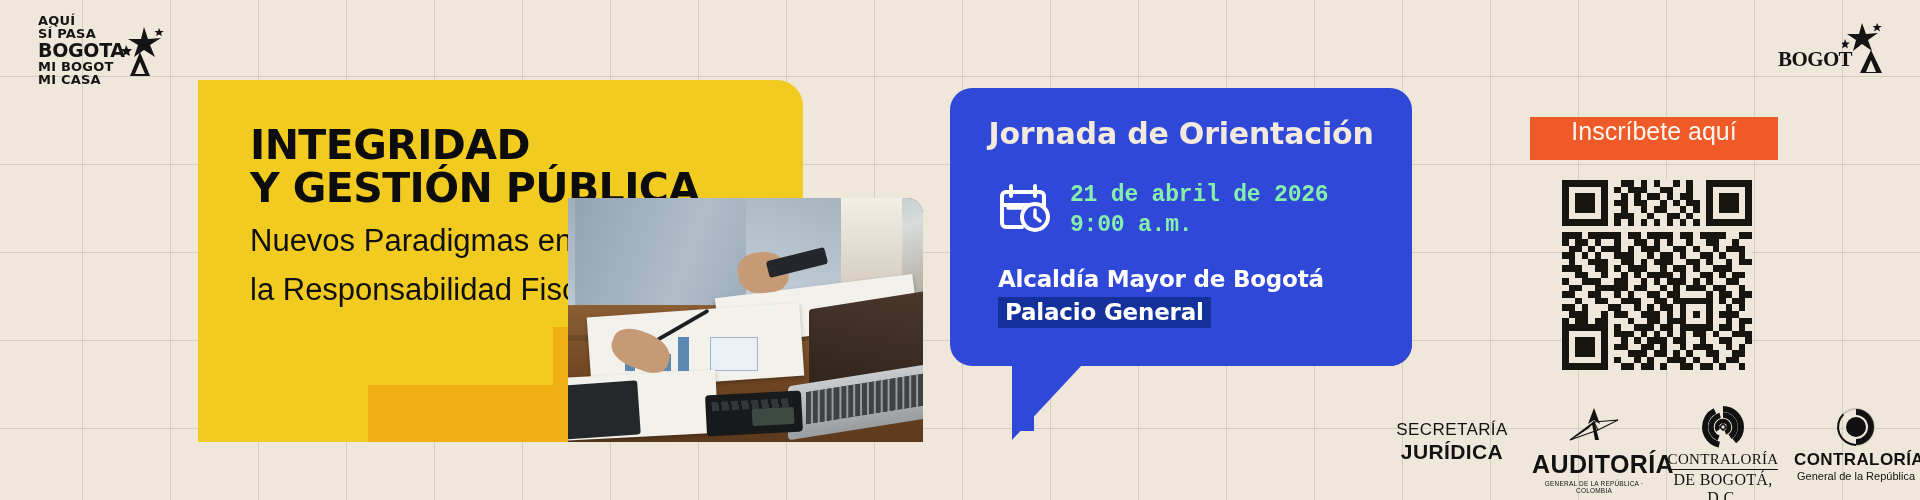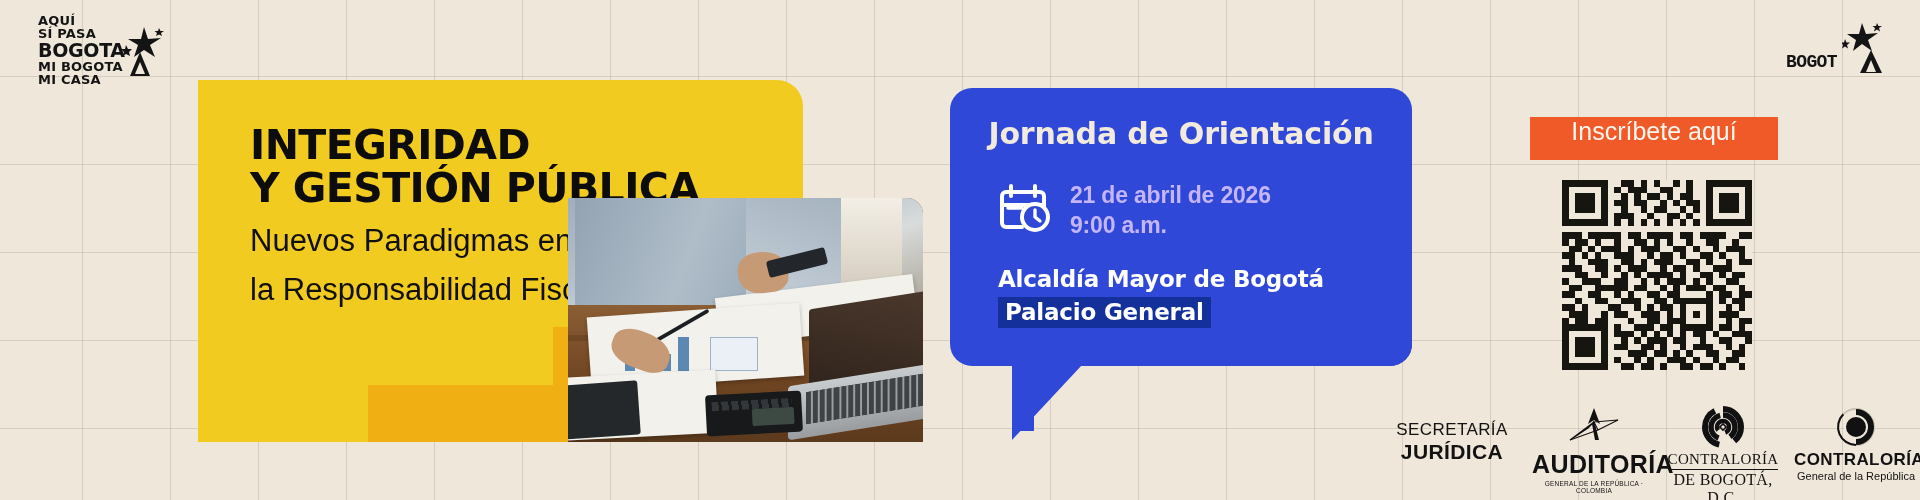--- a/index.html
+++ b/index.html
@@ -37,22 +37,22 @@
   }
   #brand-left .wedge:after{
     content:"";position:absolute;left:-5px;top:10px;
     border-left:5px solid transparent;border-right:5px solid transparent;
     border-bottom:12px solid #EFE7DA;
   }
 
   
   #brand-right{position:absolute;right:36px;top:22px;width:110px;height:52px;}
   #brand-right .word{
-    position:absolute;left:12px;bottom:2px;font-family:Liberation Mono, monospace;
-    font-weight:bold;font-size:18px;letter-spacing:-.6px;color:#141414;
+    position:absolute;left:4px;bottom:2px;font-family:Liberation Serif, serif;
+    font-weight:bold;font-size:21px;letter-spacing:-.6px;color:#141414;
   }
   #brand-right .star{position:absolute;right:2px;top:0;width:40px;height:32px;}
   #brand-right .wedge{
     position:absolute;right:2px;bottom:1px;width:0;height:0;
     border-left:11px solid transparent;border-right:11px solid transparent;
     border-bottom:23px solid #141414;
   }
   #brand-right .wedge:after{
     content:"";position:absolute;left:-5px;top:10px;
     border-left:5px solid transparent;border-right:5px solid transparent;
@@ -152,22 +152,22 @@
     position:absolute;left:1012px;top:365px;width:22px;height:66px;background:#3048D8;
   }
   #bubble-title{
     position:absolute;left:0;top:28px;width:100%;text-align:center;
     font-family:"DejaVu Sans", sans-serif;font-weight:bold;font-size:30px;
     color:#F2EBDD;letter-spacing:-.2px;
   }
   #cal-icon{position:absolute;left:50px;top:96px;width:54px;height:50px;}
   #date-block{
     position:absolute;left:120px;top:92px;
-    font-family:Liberation Sans, sans-serif;font-weight:bold;font-size:23px;
-    line-height:1.32;color:#c4b5fd;letter-spacing:-.2px;
+    font-family:Liberation Mono, monospace;font-weight:bold;font-size:23px;
+    line-height:1.32;color:#86efac;letter-spacing:-.2px;
   }
   #place-1{
     position:absolute;left:48px;top:178px;
     font-family:"DejaVu Sans", sans-serif;font-weight:bold;font-size:23px;
     color:#FFFFFF;letter-spacing:-.2px;
   }
   #place-2{
     position:absolute;left:48px;top:209px;
     font-family:"DejaVu Sans", sans-serif;font-weight:bold;font-size:23px;
     color:#FFFFFF;letter-spacing:-.2px;background:#13309B;
@@ -211,21 +211,21 @@
   <div id="brand-left">
     <svg class="star" viewBox="0 0 44 36">
       <path d="M24 1 L28 13 L41 12 L30 19 L35 31 L24 24 L14 31 L18 19 L8 13 L21 13 Z" fill="#141414"></path>
       <path d="M6 19 L8 23 L12 23 L9 26 L10 30 L6 28 L3 30 L4 26 L1 23 L5 23 Z" fill="#141414"></path>
       <path d="M39 2 L40.5 5 L44 5 L41 7 L42 10 L39 8.5 L36 10 L37 7 L34.5 5 L38 5 Z" fill="#141414"></path>
     </svg>
     <div class="ln l1">AQUÍ</div>
     <div class="ln l2">SÍ PASA</div>
     <div class="ln l3">BOGOTA</div>
     <div class="wedge"></div>
-    <div class="ln l4">MI BOGOTA</div>
+    <div class="ln l4">MI BOGOT</div>
     <div class="ln l5">MI CASA</div>
   </div>
 
   <div id="brand-right">
     <svg class="star" viewBox="0 0 40 32">
       <path d="M20 1 L24 12 L36 11 L26 18 L30 29 L20 22 L11 29 L14 18 L5 12 L17 12 Z" fill="#141414"></path>
       <path d="M3 17 L4.5 20.5 L8 20.5 L5 23 L6 26.5 L3 24.5 L0 26.5 L1 23 L-1 20.5 L2 20.5 Z" fill="#141414"></path>
       <path d="M35 1 L36.5 4 L40 4 L37 6 L38 9.5 L35 7.5 L32 9.5 L33 6 L30.5 4 L34 4 Z" fill="#141414"></path>
     </svg>
     <div class="word">BOGOT</div>

